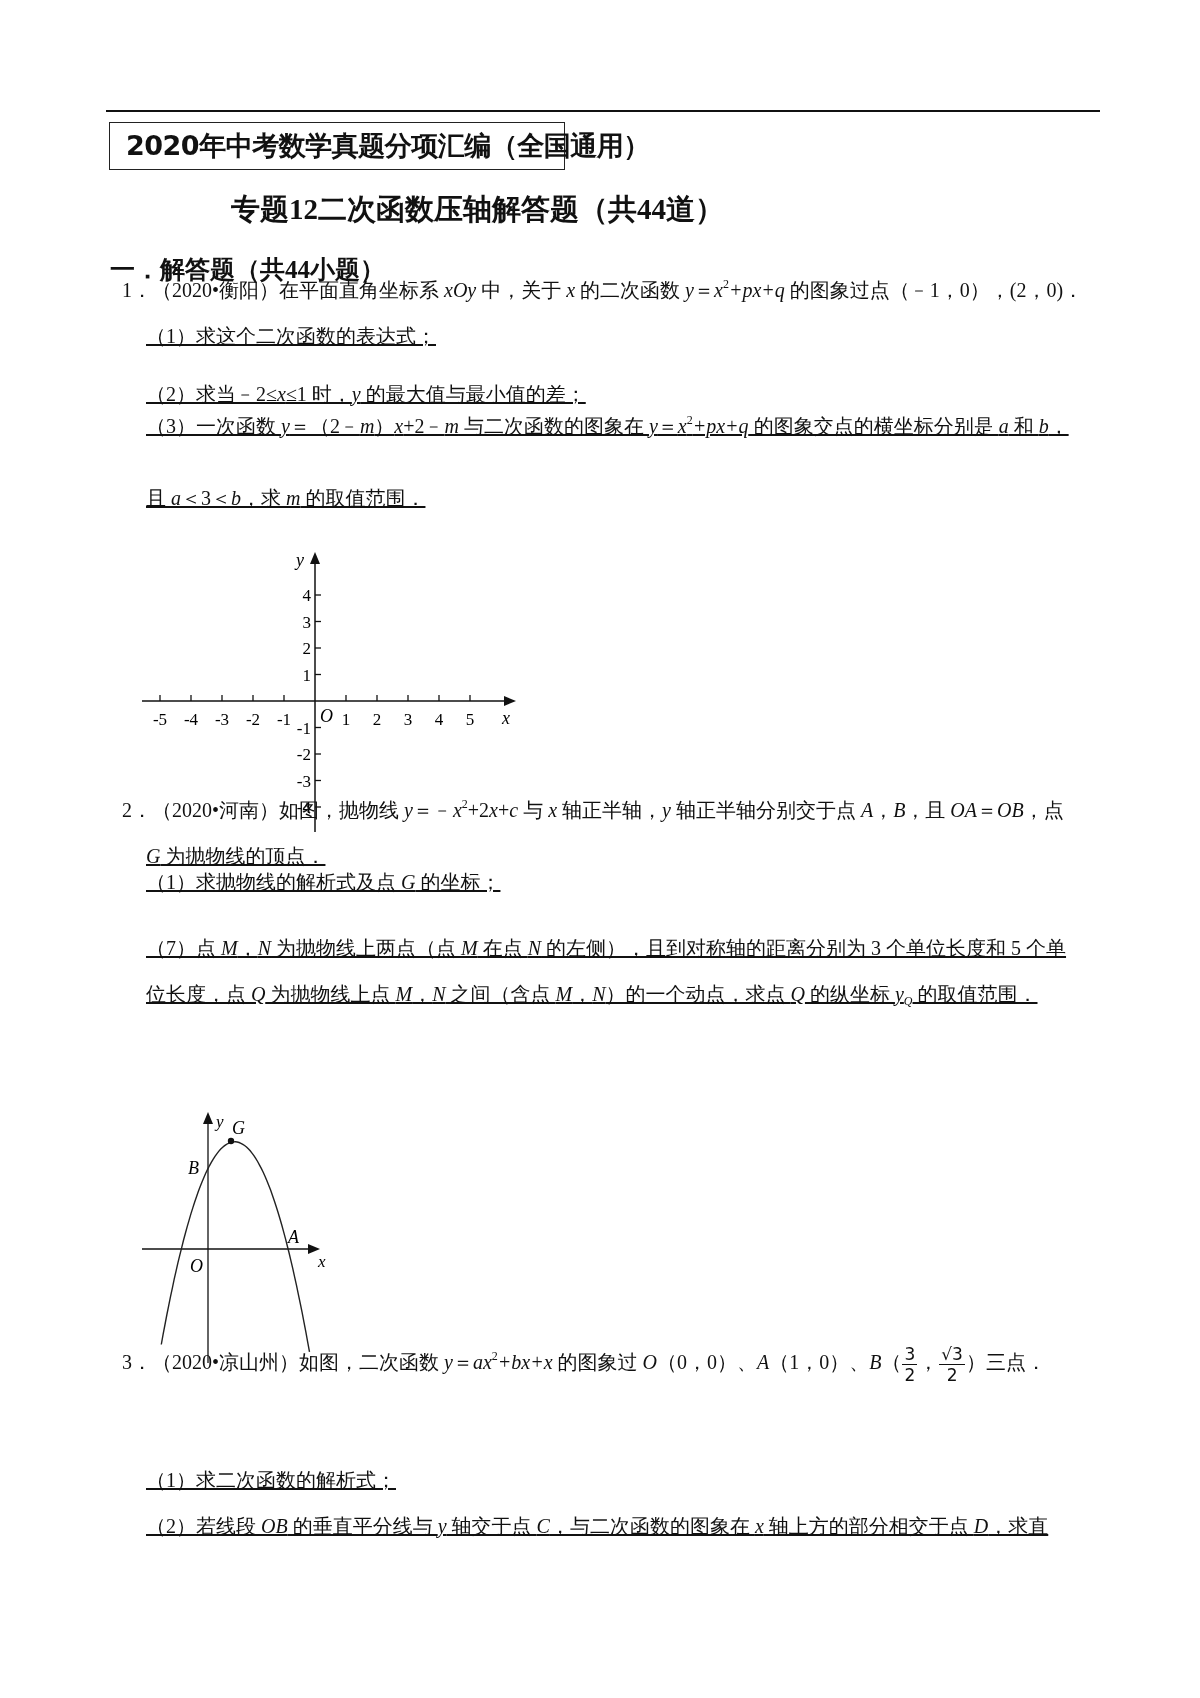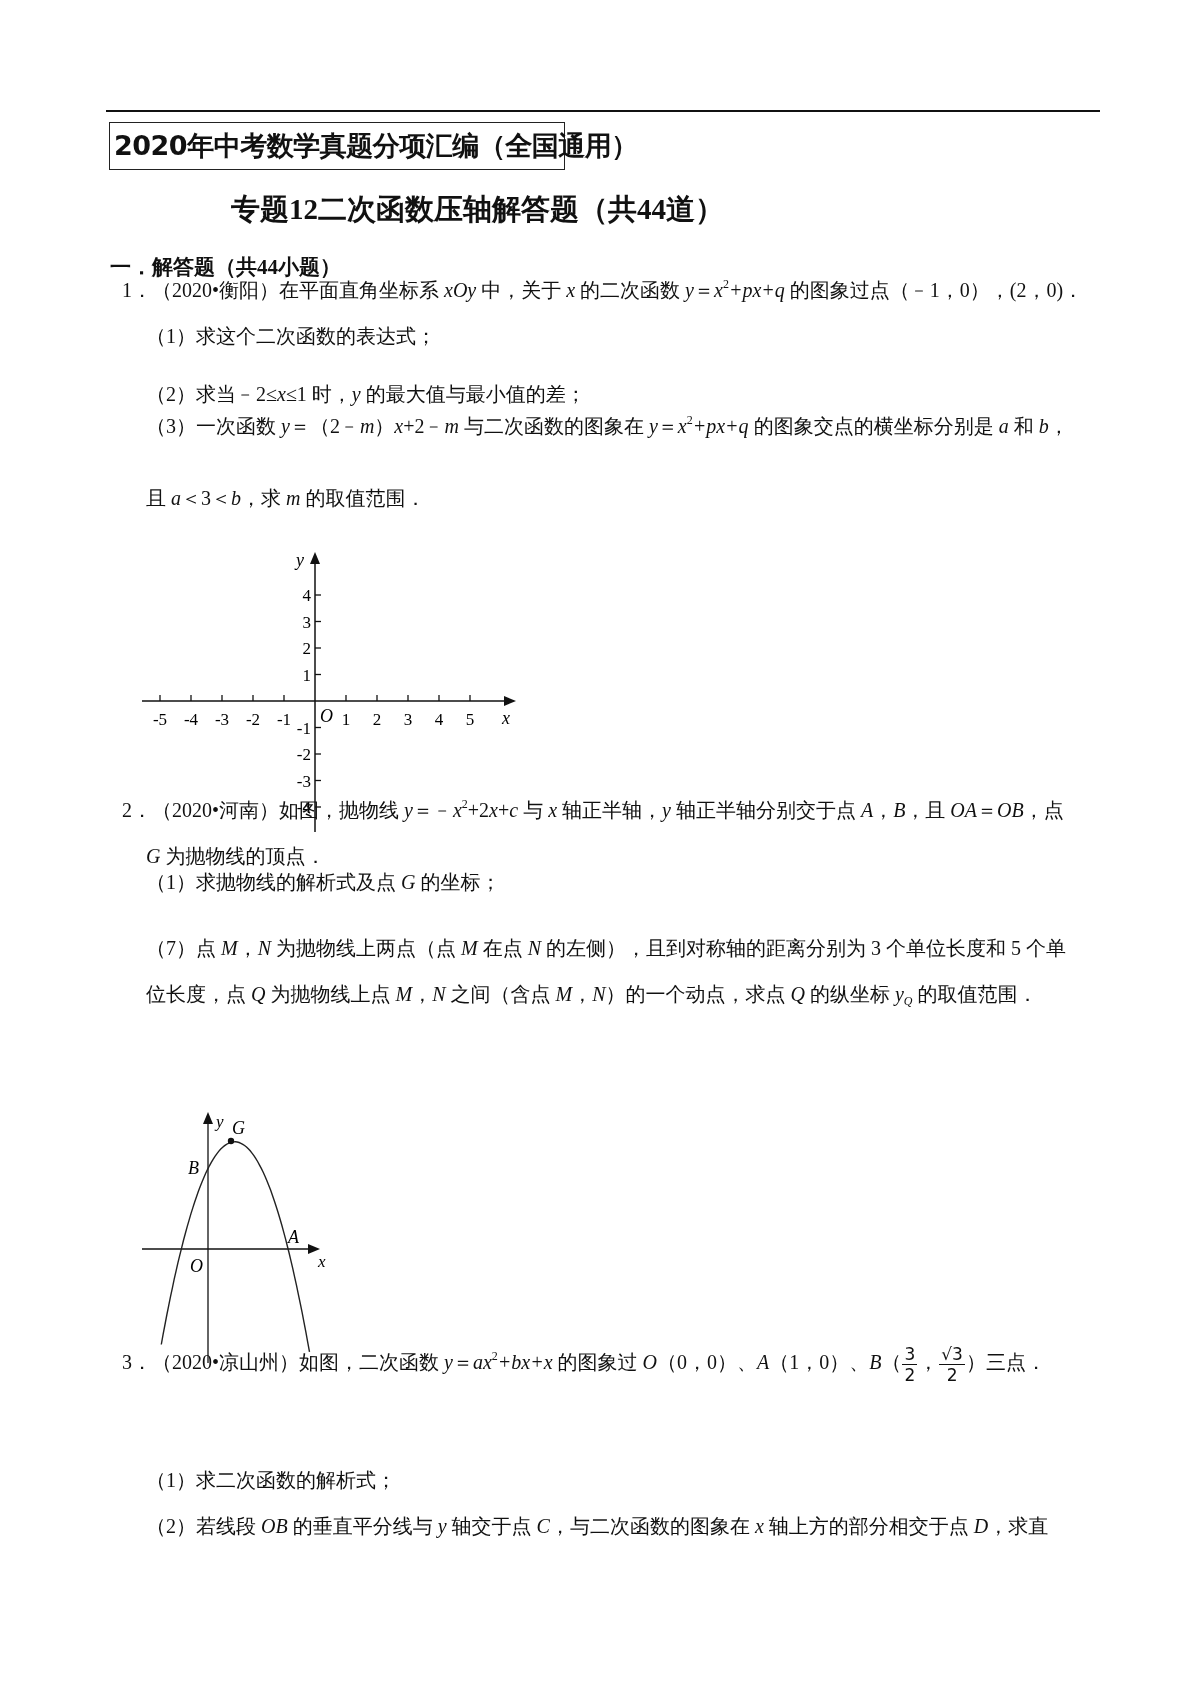--- a/index.html
+++ b/index.html
@@ -1,26 +1,26 @@
 <!DOCTYPE html>
 <html><head>
 <meta charset="utf-8">
 <style>
   html, body { margin: 0; padding: 0; background: #ffffff; }
   body { width: 1200px; height: 1698px; position: relative; overflow: hidden;
          font-family: "Liberation Serif", "DejaVu Serif", serif; color: #111; }
   .top-rule { position: absolute; left: 106px; top: 110px; width: 994px; height: 2px; background: #111; }
   .collection-title { position: absolute; left: 109px; top: 122px; width: 456px; height: 48px; border: 1.5px solid #222;
          box-sizing: border-box; font-family: "DejaVu Sans", "Liberation Sans", sans-serif; font-weight: bold;
-         font-size: 27px; line-height: 46px; padding-left: 4px; white-space: nowrap; letter-spacing: -0.5px; }
+         font-size: 27px; line-height: 46px; padding-left: 16px; white-space: nowrap; letter-spacing: -0.5px; }
   .topic-title { position: absolute; left: 0; top: 190px; width: 955px; text-align: center; font-size: 29px; font-weight: bold; }
-  .section-title { position: absolute; left: 110px; top: 253px; font-size: 21px; font-weight: bold; }
+  .section-title { position: absolute; left: 110px; top: 253px; font-size: 25px; font-weight: bold; }
   .line { position: absolute; font-size: 20px; white-space: nowrap; line-height: 28px; margin-left: 12px; }
   .l0 { left: 110px; }
-  .l1 { left: 134px; }
+  .l1 { left: 134px; text-decoration: underline; }
   i, .it { font-style: italic; }
   sup { font-size: 12px; vertical-align: 9px; line-height: 0; }
   sub { font-size: 12px; vertical-align: -4px; line-height: 0; }
   .frac { display: inline-block; vertical-align: middle; text-align: center; font-family: "DejaVu Sans", sans-serif; font-size: 17px; line-height: 20px; margin: 0 1px; }
   .frac .num { display: block; border-bottom: 1.5px solid #111; padding: 0 2px; }
   .frac .den { display: block; padding: 0 2px; }
   svg text { font-family: "Liberation Serif", "DejaVu Serif", serif; }
 </style>
 </head>
 <body>

